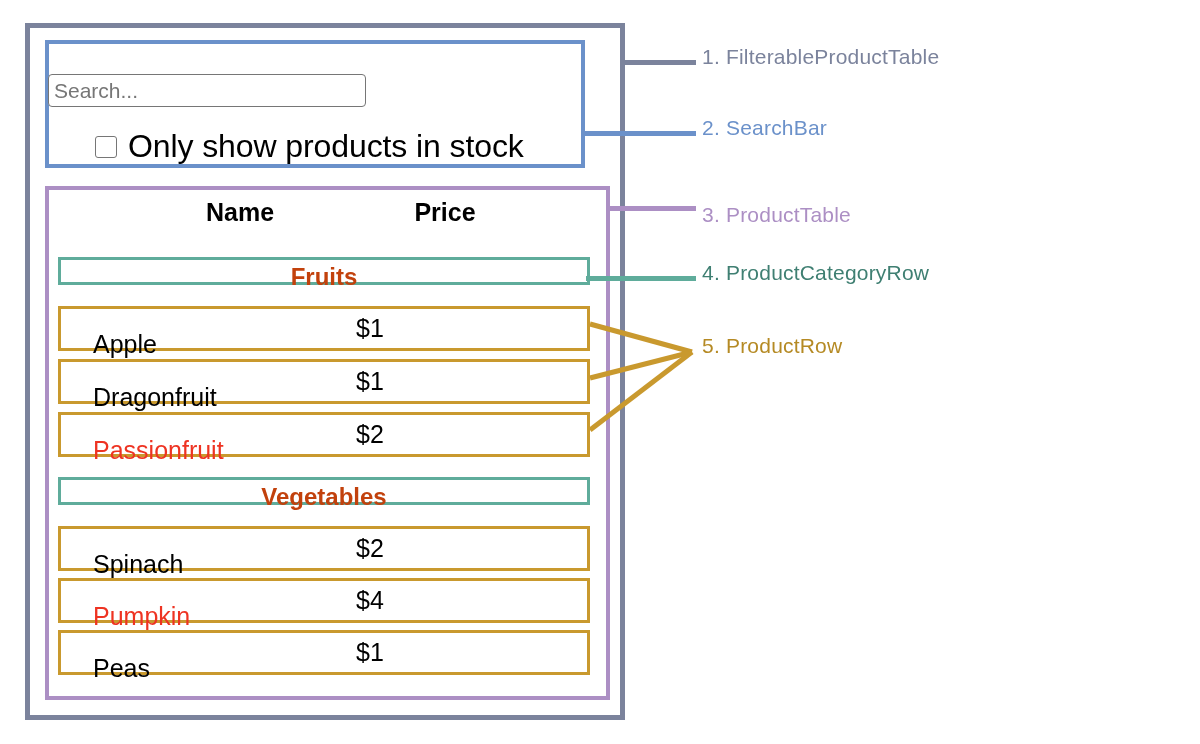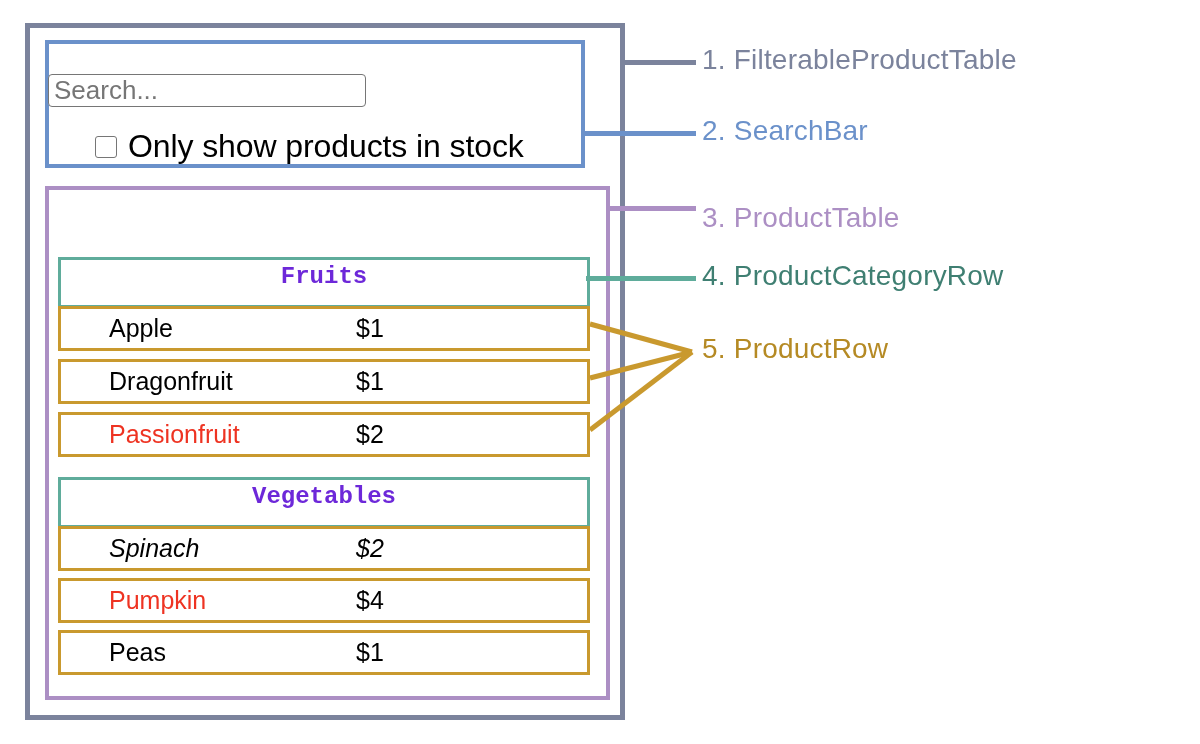--- a/index.html
+++ b/index.html
@@ -47,21 +47,21 @@
     position: absolute;
     left: 48px;
     top: 74px;
     width: 318px;
     height: 33px;
     box-sizing: border-box;
     border: 1.6px solid #767676;
     border-radius: 4px;
     background: #ffffff;
     font-family: "Liberation Sans", sans-serif;
-    font-size: 26px;
+    font-size: 21px;
     color: #767676;
     padding: 0 5px;
     line-height: 31px;
     outline: none;
   }
   .search-input::placeholder { color: #767676; opacity: 1; }
 
   .checkbox-row {
     position: absolute;
     left: 95px;
@@ -119,57 +119,56 @@
 
   
   .row {
     position: absolute;
     left: 58px;
     width: 532px;
     box-sizing: border-box;
     background: #ffffff;
   }
   .row-category {
-    height: 51px;
+    height: 28px;
     border: 3.5px solid #5fac9b;
     text-align: center;
     font-size: 24px;
     font-weight: bold;
-    color: #6d28d9;
+    color: #c2410c;
     line-height: 34px;
-    font-family: Liberation Mono, monospace;
   }
   .row-product {
     height: 45px;
     border: 3.5px solid #c9992e;
   }
   .cell {
     position: absolute;
     top: 0;
     font-size: 25px;
     line-height: 38px;
     color: #000000;
     white-space: nowrap;
   }
-  .cell-name  { left: 48px; }
+  .cell-name  { left: 32px; margin-top: 16px; }
   .cell-price { left: 295px; }
   .outofstock { color: #ee3322; }
 
   
   .leader {
     position: absolute;
     height: 5px;
     border-radius: 0;
   }
 
   
   .annot {
     position: absolute;
     left: 702px;
-    font-size: 28px;
+    font-size: 21px;
     letter-spacing: 0.2px;
     white-space: nowrap;
     line-height: 1;
   }
 
   svg.converge {
     position: absolute;
     left: 0;
     top: 0;
     width: 1200px;
@@ -189,41 +188,45 @@
 
   <input class="search-input" type="text" placeholder="Search..." value="" style="">
 
   <div class="checkbox-row">
     <span class="checkbox-box"></span>
     <span class="checkbox-label">Only show products in stock</span>
   </div>
 
   <div class="producttable"></div>
 
+  <div class="table-head">
+    <div class="th th-name">Name</div>
+    <div class="th th-price">Price</div>
+  </div>
 
   <div class="row row-category" style="top:257px;">Fruits</div>
 
   <div class="row row-product" style="top:306px;">
     <span class="cell cell-name">Apple</span>
     <span class="cell cell-price">$1</span>
   </div>
 
   <div class="row row-product" style="top:359px;">
     <span class="cell cell-name">Dragonfruit</span>
     <span class="cell cell-price">$1</span>
   </div>
 
   <div class="row row-product" style="top:412px;">
     <span class="cell cell-name outofstock">Passionfruit</span>
     <span class="cell cell-price">$2</span>
   </div>
 
   <div class="row row-category" style="top:477px;">Vegetables</div>
 
-  <div class="row row-product" style="top:526px;font-style:italic;">
+  <div class="row row-product" style="top:526px;">
     <span class="cell cell-name">Spinach</span>
     <span class="cell cell-price">$2</span>
   </div>
 
   <div class="row row-product" style="top:578px;">
     <span class="cell cell-name outofstock">Pumpkin</span>
     <span class="cell cell-price">$4</span>
   </div>
 
   <div class="row row-product" style="top:630px;">

